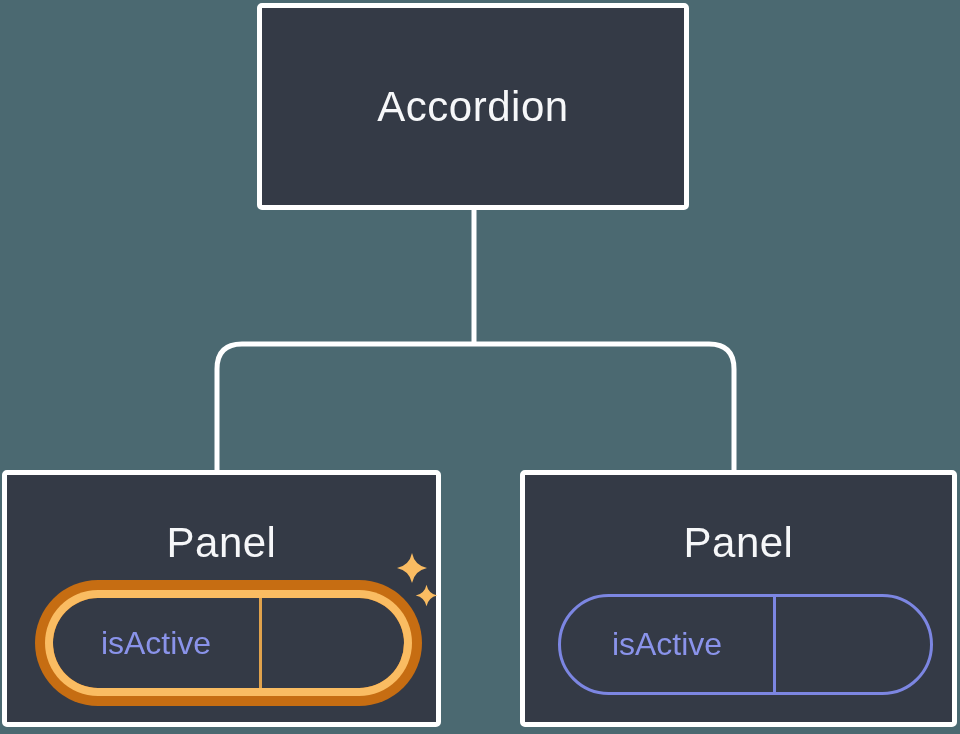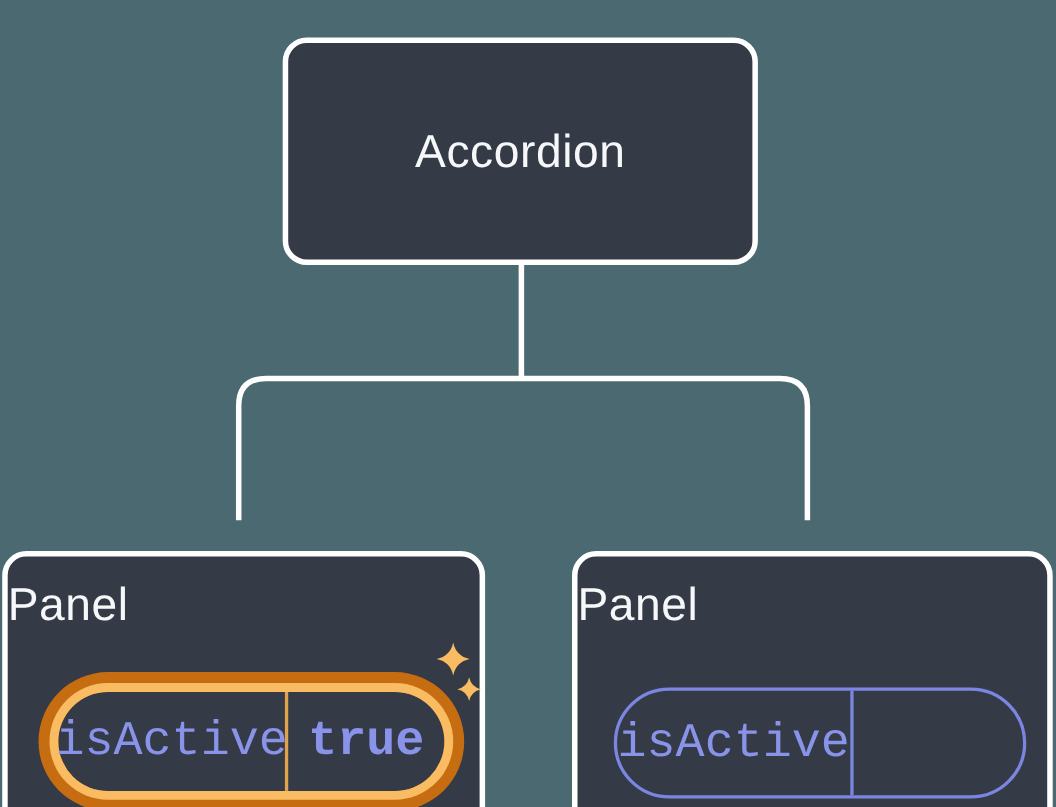--- a/index.html
+++ b/index.html
@@ -23,44 +23,43 @@
   }
   .connectors path {
     stroke: var(--connector, #ffffff);
     stroke-width: 5;
     fill: none;
   }
   .card {
     position: absolute;
     background: var(--node, #343a46);
     border: 5px solid var(--connector, #ffffff);
-    border-radius: 22px;
+    border-radius: 5px;
     box-sizing: border-box;
-    margin-top: 31px;
   }
   .card.root {
     left: 257px; top: 3px;
     width: 432px; height: 207px;
     display: flex;
     align-items: center;
     justify-content: center;
   }
   .card.panel-left  { left: 2px;   top: 470px; width: 439px; height: 257px; }
   .card.panel-right { left: 520px; top: 470px; width: 437px; height: 257px; }
   .node-label {
     color: var(--node-text, #f6f7f9);
     font-size: 42px;
     font-weight: 500;
     letter-spacing: 0.5px;
   }
   .panel-title {
     position: absolute;
-    left: 0; top: 20px;
+    left: 0; top: 44px;
     width: 100%;
-    text-align: left;
+    text-align: center;
   }
   
   .pill-active {
     position: absolute;
     left: 46px; top: 123px;
     width: 351px; height: 90px;
     border-radius: 45px;
     box-shadow: 0 0 0 8px var(--highlight-inner, #fabc62),
                 0 0 0 18px var(--highlight-outer, #c66d12);
     display: flex;
@@ -87,24 +86,23 @@
   .pill-normal .cell-value { flex: 1; }
   .pill-normal .divider {
     width: 3px;
     background: var(--pill-border, #7c86e2);
   }
   .cell {
     display: flex;
     align-items: center;
     justify-content: center;
     color: var(--prop-text, #8a93ea);
-    font-size: 44px;
+    font-size: 32px;
     font-weight: 400;
     white-space: nowrap;
-    font-family: Liberation Mono, monospace;
   }
   .cell.bold { font-weight: 700; }
   .sparkle {
     position: absolute;
     pointer-events: none;
   }
   .sparkle path { fill: var(--sparkle, #fabc62); }
   .sparkle-large { left: 389px; top: 77px;  width: 32px; height: 32px; }
   .sparkle-small { left: 408px; top: 109px; width: 23px; height: 23px; }
 </style>
@@ -121,21 +119,20 @@
   <div class="card root">
     <div class="node-label">Accordion</div>
   </div>
 
   <div class="card panel-left">
     <div class="node-label panel-title">Panel</div>
 
     <div class="pill-active">
       <div class="cell cell-name">isActive</div>
       <div class="divider"></div>
-      <div class="cell cell-value bold">true</div>
     </div>
 
     <svg class="sparkle sparkle-large" viewBox="0 0 32 32" xmlns="http://www.w3.org/2000/svg">
       <path d="M16 1 Q18.6 13.4 31 16 Q18.6 18.6 16 31 Q13.4 18.6 1 16 Q13.4 13.4 16 1 Z"></path>
     </svg>
     <svg class="sparkle sparkle-small" viewBox="0 0 32 32" xmlns="http://www.w3.org/2000/svg">
       <path d="M16 1 Q18.6 13.4 31 16 Q18.6 18.6 16 31 Q13.4 18.6 1 16 Q13.4 13.4 16 1 Z"></path>
     </svg>
   </div>
 

